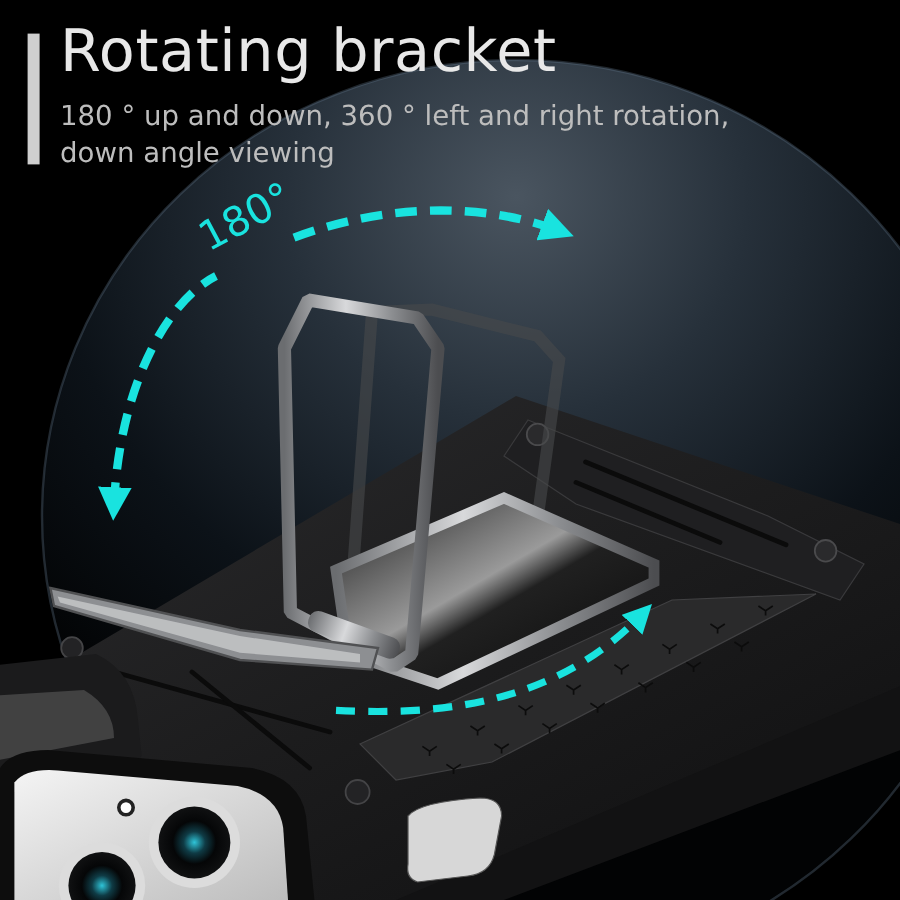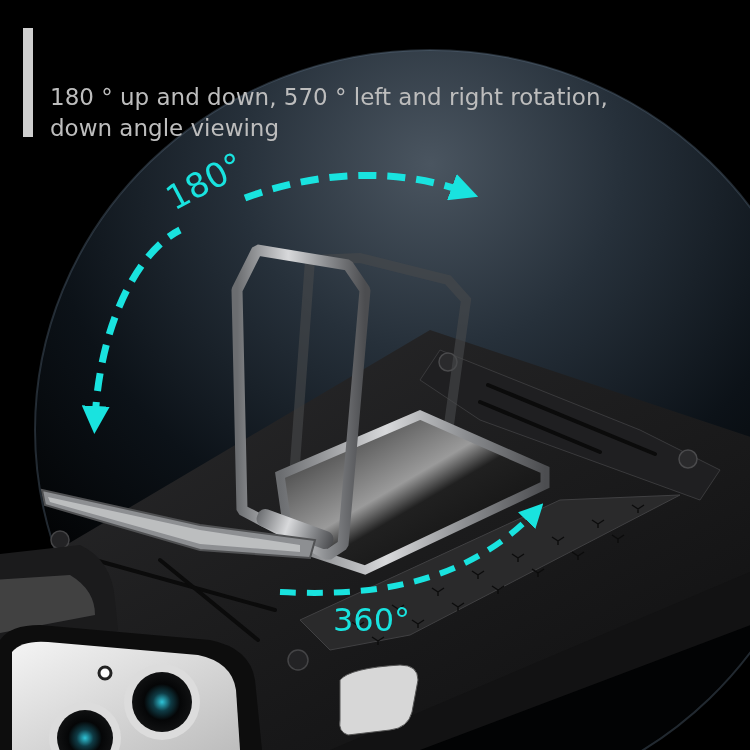--- a/index.html
+++ b/index.html
@@ -128,20 +128,20 @@
       <polygon points="42,490 200,525 315,540 310,558 200,550 45,505" fill="#8d8f92" stroke="#505153" stroke-width="2"></polygon>
       <polygon points="48,497 200,530 300,545 300,552 200,544 50,502" fill="#d0d1d3" opacity="0.7"></polygon>
     </g>
 
     <path d="M95,420 C100,320 140,250 180,230 M245,198 C320,170 400,168 465,192" fill="none" stroke="#19e3df" stroke-width="7" stroke-dasharray="18 11" marker-start="url(#arrowHead)" marker-end="url(#arrowHead)"></path>
 
     <path d="M280,592 C360,596 460,590 535,512" fill="none" stroke="#19e3df" stroke-width="6" stroke-dasharray="16 11" marker-end="url(#arrowHead)"></path>
   </svg>
 
   <div class="accent-bar"></div>
+  <h1 class="title" style="margin:0;">Rotating bracket</h1>
   <div class="subtitle">
-    <span>180 ° up and down, 570 ° left and right rotation,</span>
+    <span>180 ° up and down, 360 ° left and right rotation,</span>
     <span>down angle viewing</span>
   </div>
 
   <div class="label-180">180°</div>
-  <div class="label-360">360°</div>
 </div>
 
 </body></html>

